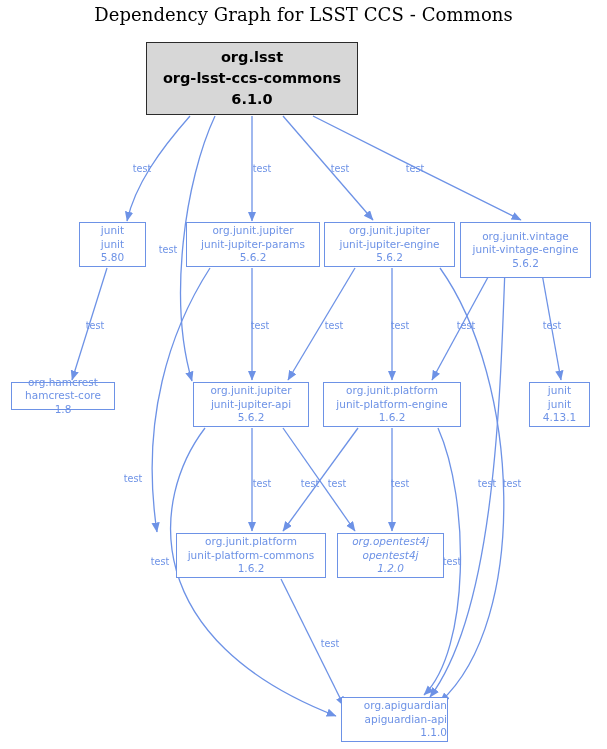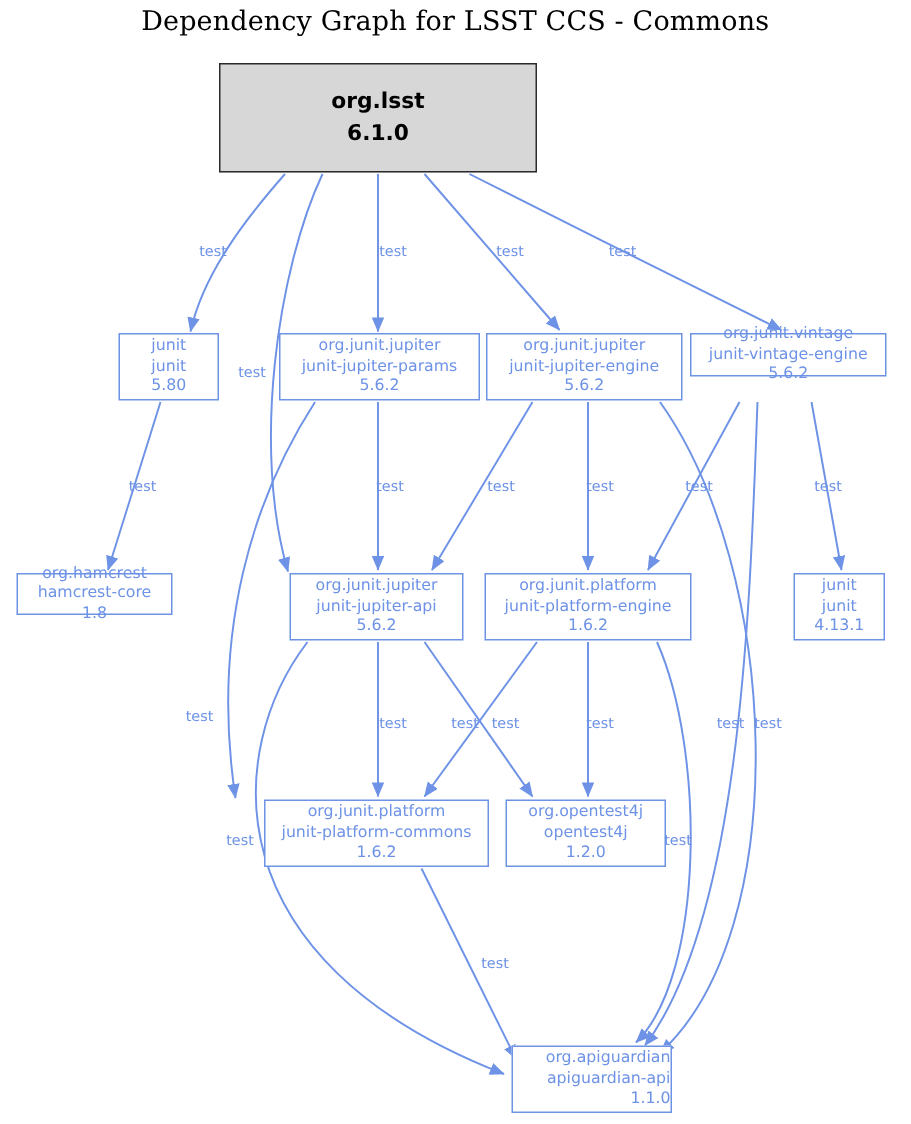--- a/index.html
+++ b/index.html
@@ -104,38 +104,39 @@
         <path d="M 438 428 C 470 500 470 650 424 695" fill="none" stroke="#6d92e6" stroke-width="1.3" marker-end="url(#arrow)"></path>
         <path d="M 281 579 L 344 706" fill="none" stroke="#6d92e6" stroke-width="1.3" marker-end="url(#arrow)"></path>
         <path d="M 505 268 C 500 400 495 610 430 697" fill="none" stroke="#6d92e6" stroke-width="1.3" marker-end="url(#arrow)"></path>
         <path d="M 440 268 C 520 380 530 620 440 702" fill="none" stroke="#6d92e6" stroke-width="1.3" marker-end="url(#arrow)"></path>
       </g>
   </svg>
 
   <div id="nodes-layer">
       <div class="node root" style="left: 146px; top: 42px; width: 212px; height: 73px;">
         <span class="ln">org.lsst</span>
+        <span class="ln">org-lsst-ccs-commons</span>
         <span class="ln">6.1.0</span>
       </div>
       <div class="node" style="left: 79px; top: 222px; width: 67px; height: 45px;">
         <span class="ln">junit</span>
         <span class="ln">junit</span>
         <span class="ln">5.80</span>
       </div>
       <div class="node" style="left: 186px; top: 222px; width: 134px; height: 45px;">
         <span class="ln">org.junit.jupiter</span>
         <span class="ln">junit-jupiter-params</span>
         <span class="ln">5.6.2</span>
       </div>
       <div class="node" style="left: 324px; top: 222px; width: 131px; height: 45px;">
         <span class="ln">org.junit.jupiter</span>
         <span class="ln">junit-jupiter-engine</span>
         <span class="ln">5.6.2</span>
       </div>
-      <div class="node" style="left: 460px; top: 222px; width: 131px; height: 29px;">
+      <div class="node" style="left: 460px; top: 222px; width: 131px; height: 56px;">
         <span class="ln">org.junit.vintage</span>
         <span class="ln">junit-vintage-engine</span>
         <span class="ln">5.6.2</span>
       </div>
       <div class="node" style="left: 11px; top: 382px; width: 104px; height: 28px;">
         <span class="ln">org.hamcrest</span>
         <span class="ln">hamcrest-core</span>
         <span class="ln">1.8</span>
       </div>
       <div class="node" style="left: 193px; top: 382px; width: 116px; height: 45px;">
@@ -151,21 +152,21 @@
       <div class="node" style="left: 529px; top: 382px; width: 61px; height: 45px;">
         <span class="ln">junit</span>
         <span class="ln">junit</span>
         <span class="ln">4.13.1</span>
       </div>
       <div class="node" style="left: 176px; top: 533px; width: 150px; height: 45px;">
         <span class="ln">org.junit.platform</span>
         <span class="ln">junit-platform-commons</span>
         <span class="ln">1.6.2</span>
       </div>
-      <div class="node" style="left: 337px; top: 533px; width: 107px; height: 45px;">
+      <div class="node" style="left: 337px; top: 533px; width: 107px; height: 45px; font-style: italic;">
         <span class="ln">org.opentest4j</span>
         <span class="ln">opentest4j</span>
         <span class="ln">1.2.0</span>
       </div>
       <div class="node" style="left: 341px; top: 697px; width: 107px; height: 45px; align-items: flex-end;">
         <span class="ln">org.apiguardian</span>
         <span class="ln">apiguardian-api</span>
         <span class="ln">1.1.0</span>
       </div>
     </div>

